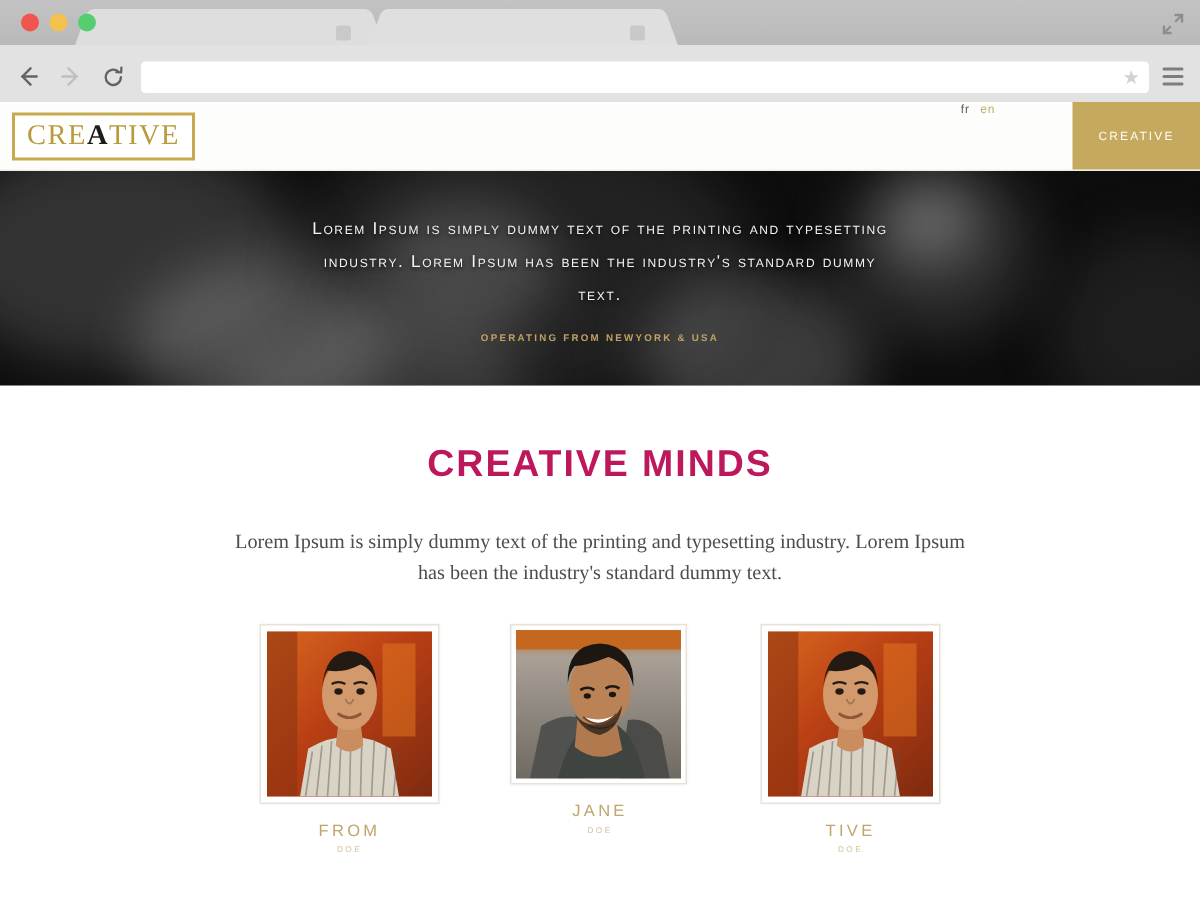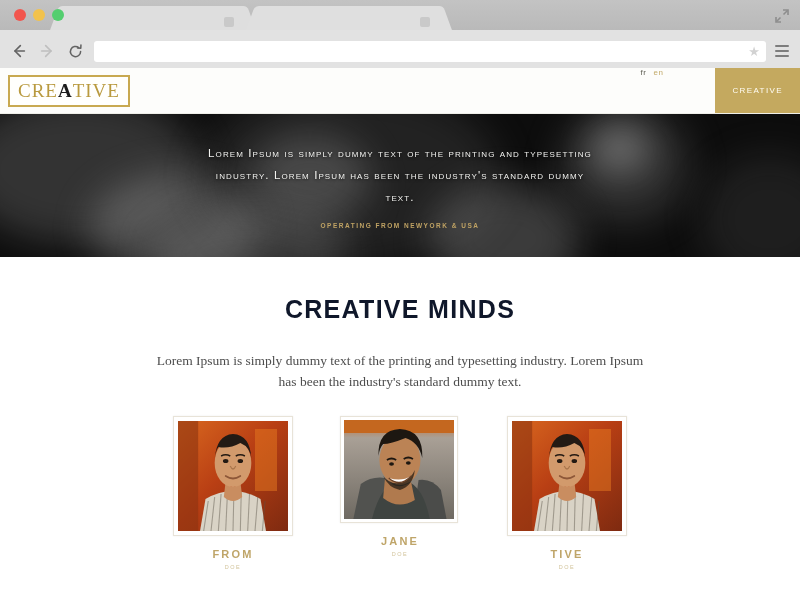--- a/index.html
+++ b/index.html
@@ -195,21 +195,21 @@
     letter-spacing: 1.5px;
     font-weight: bold;
   }
 
   
   .main { padding-top: 38px; text-align: center; }
   .section-title {
     font-size: 25px;
     font-weight: bold;
     letter-spacing: 1.3px;
-    color: #0f172a;
+    color: #be185d;
   }
   .section-copy {
     margin: 26px auto 0;
     max-width: 490px;
     font-family: "Liberation Serif", serif;
     font-size: 13.5px;
     line-height: 21px;
     color: #4d4d4d;
   }
 
@@ -234,21 +234,21 @@
     width: 100%;
     height: 110px;
     position: relative;
     overflow: hidden;
     background: #b2401c;
   }
   .member-mid .photo { height: 99px; background: #8d7a66; }
   .member-name {
     margin-top: 12px;
     font-size: 11px;
-    font-weight: bold;
+    font-weight: normal;
     letter-spacing: 2.2px;
     color: #bfa569;
   }
   .member-role {
     margin-top: 4px;
     font-size: 5.5px;
     letter-spacing: 1.6px;
     color: #d2c49c;
   }
 </style>

